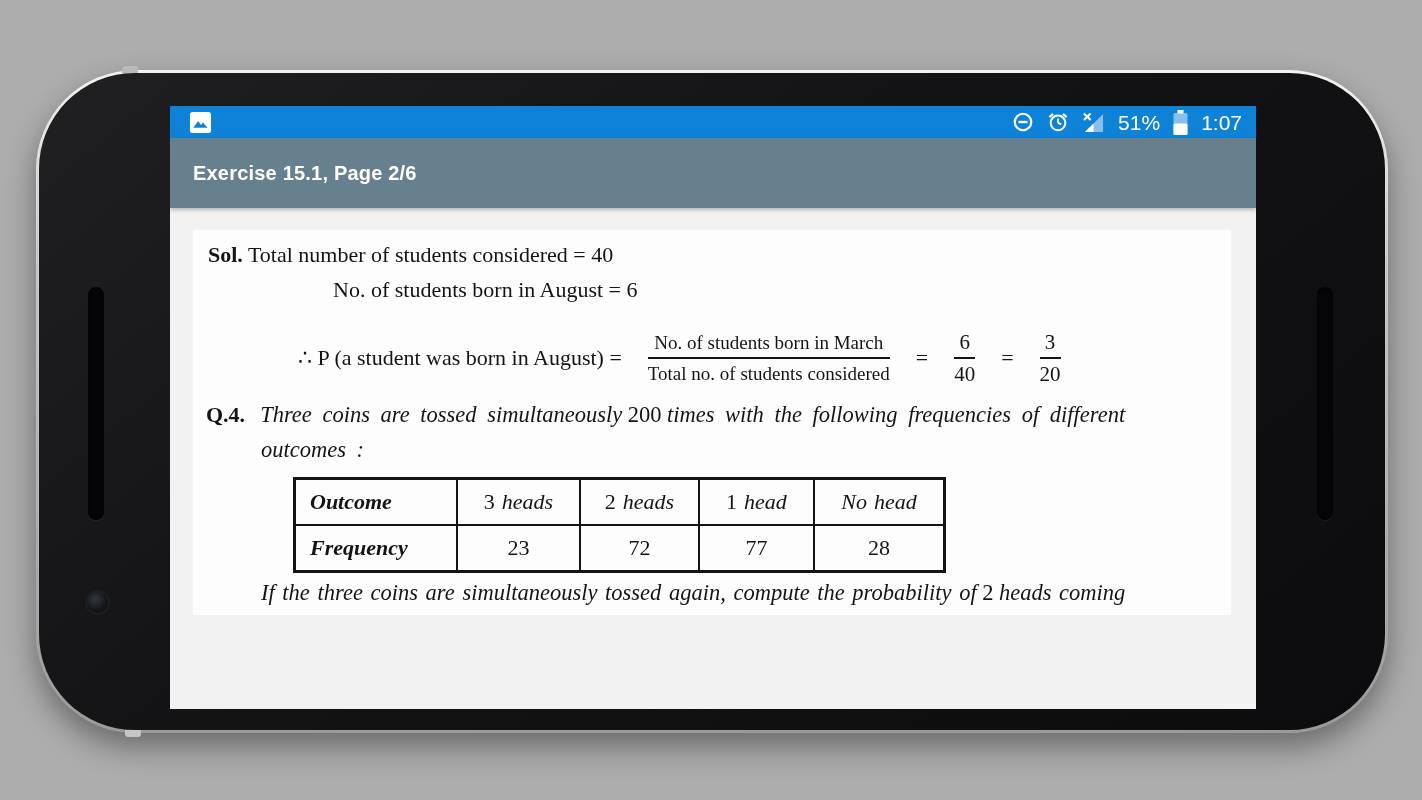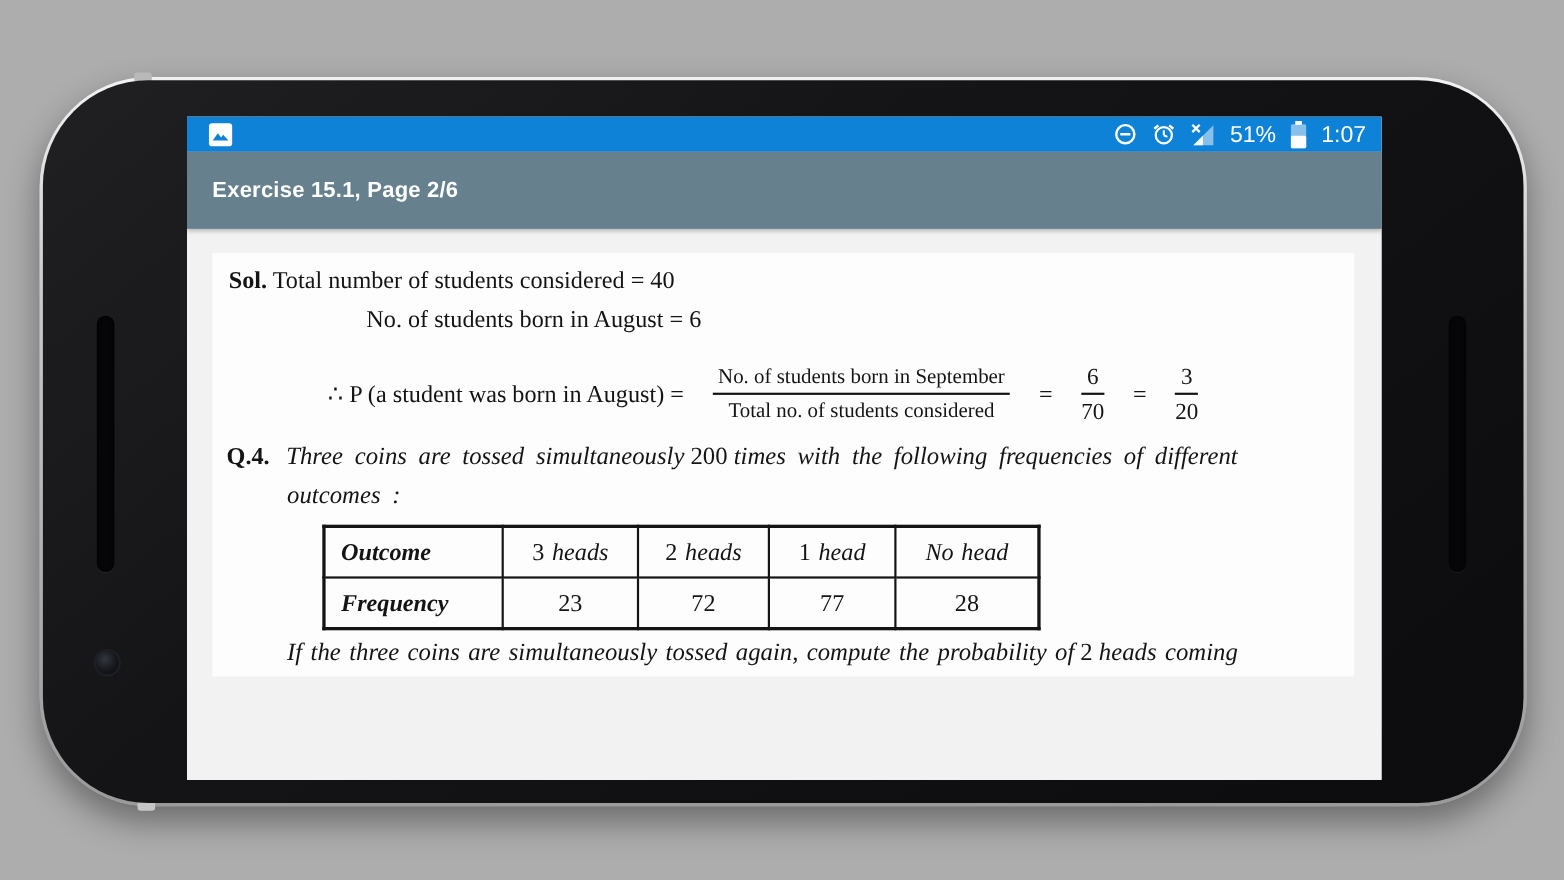--- a/index.html
+++ b/index.html
@@ -126,27 +126,27 @@
               <span>Total number of students considered = 40</span>
             </div>
 
             <div class="abs" style="left:140px;top:47px;">
               <span>No. of students born in August = 6</span>
             </div>
 
             <div class="equation">
               <span>∴ P (a student was born in August) =</span>
               <span class="frac">
-                <span class="num">No. of students born in September</span>
+                <span class="num">No. of students born in March</span>
                 <span class="den">Total no. of students considered</span>
               </span>
               <span class="eq-sign">=</span>
               <span class="frac small">
                 <span class="num">6</span>
-                <span class="den">70</span>
+                <span class="den">40</span>
               </span>
               <span class="eq-sign">=</span>
               <span class="frac small">
                 <span class="num">3</span>
                 <span class="den">20</span>
               </span>
             </div>
 
             <div class="abs" style="left:13px;top:172px;">
               <span class="q4-label">Q.4.</span><span class="q4-text ital">Three coins are tossed simultaneously</span>

